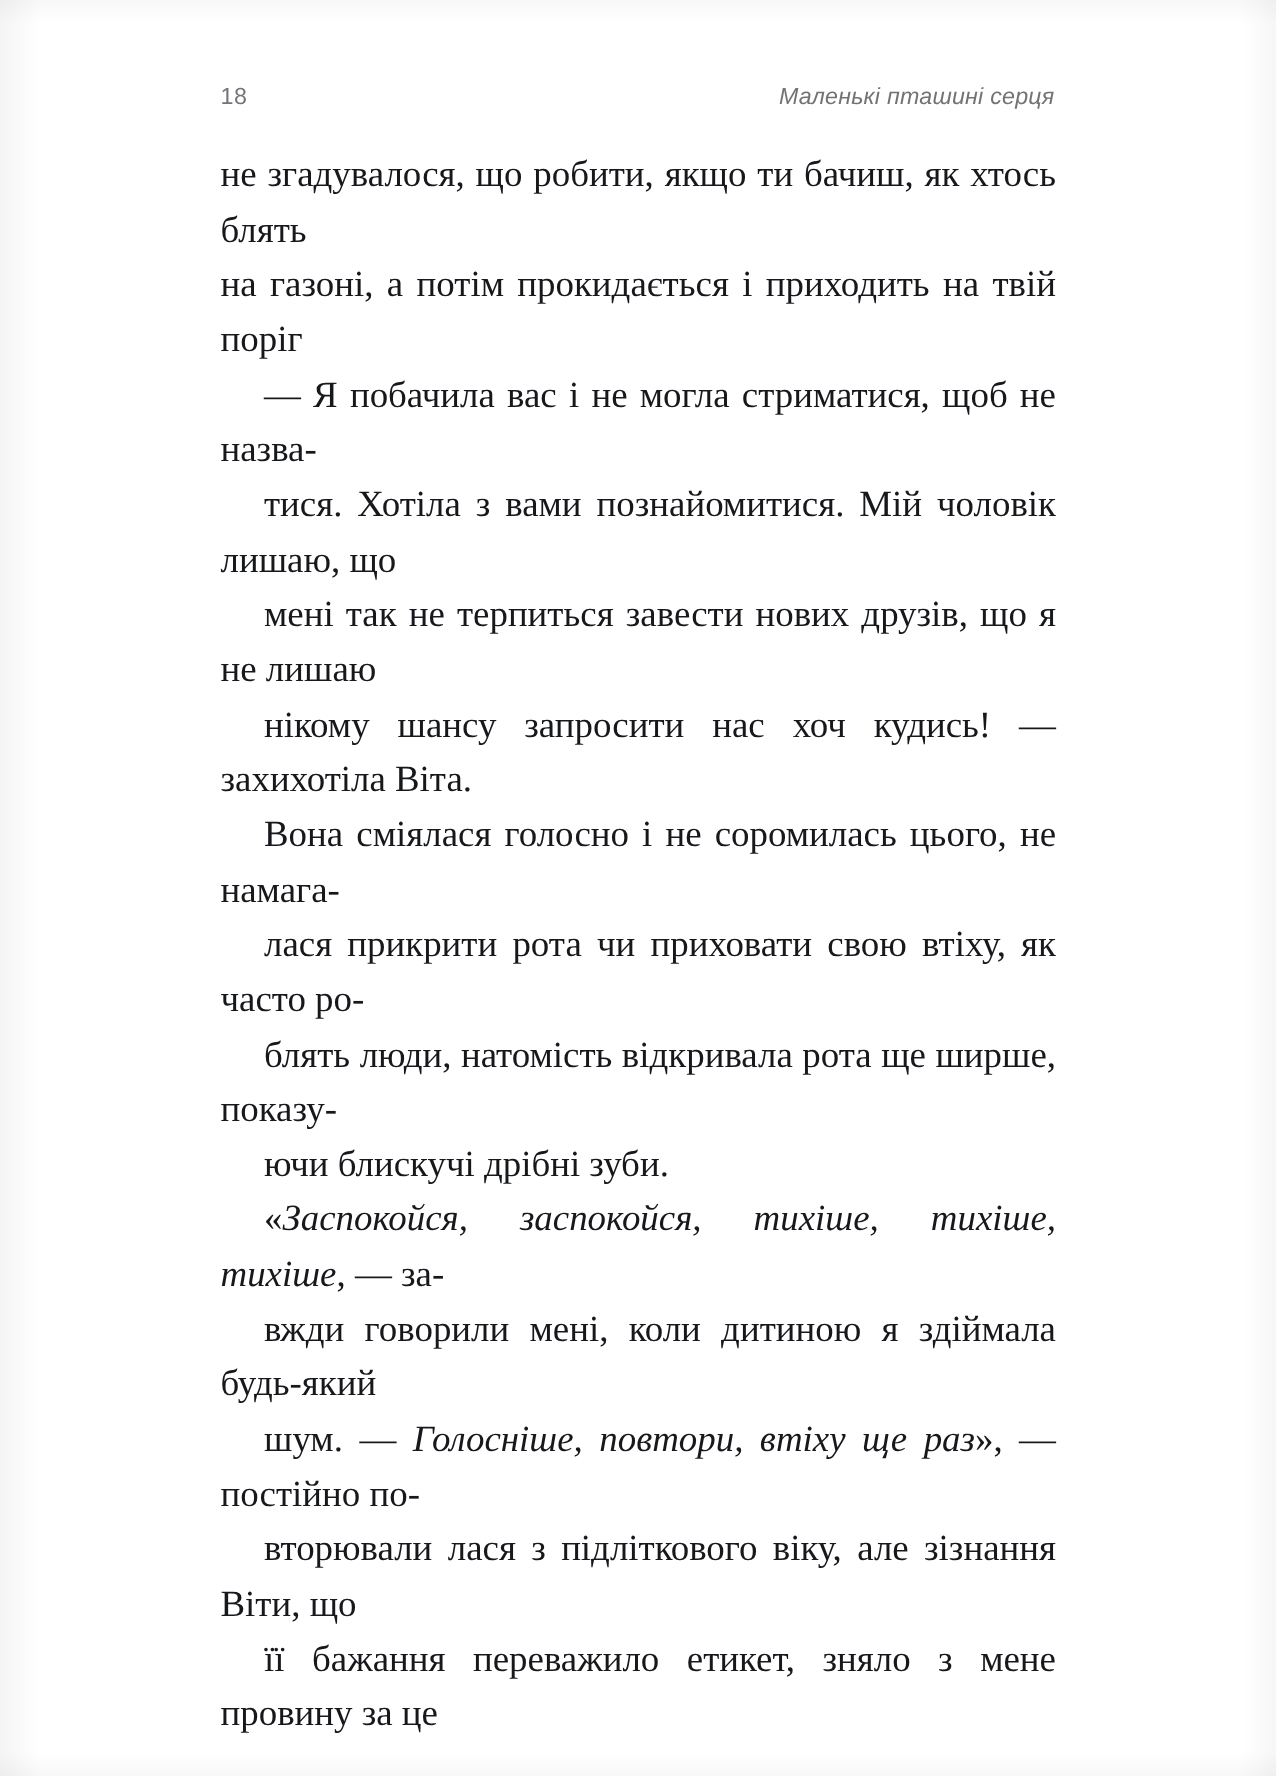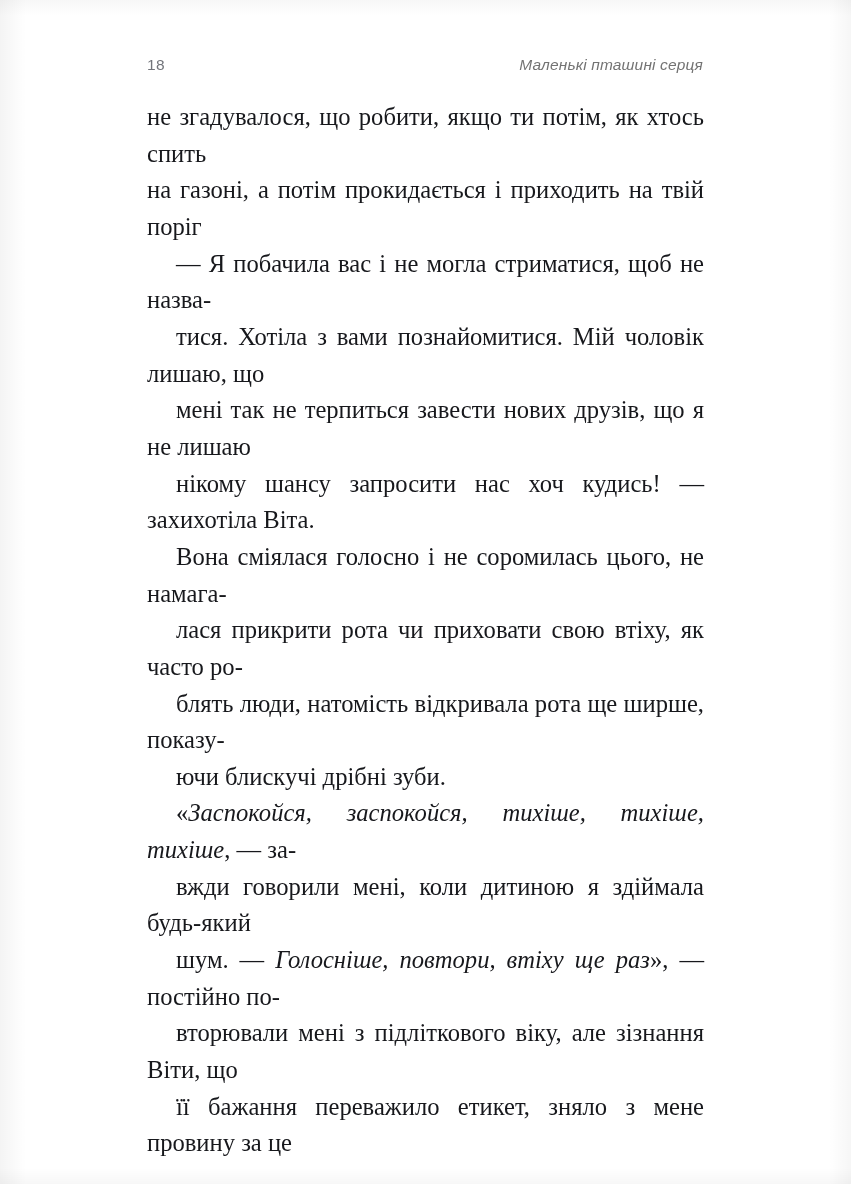--- a/index.html
+++ b/index.html
@@ -89,35 +89,35 @@
 
 <div class="page">
 
   <div class="running-head">
     <span class="folio">18</span>
     <span class="head-title">Маленькі пташині серця</span>
   </div>
 
   <div class="body-text">
       <p>
-        <span class="ln">не згадувалося, що робити, якщо ти потім, як хтось спить</span>
+        <span class="ln">не згадувалося, що робити, якщо ти бачиш, як хтось блять</span>
         <span class="ln">на газоні, а потім прокидається і приходить на твій поріг</span>
       </p>
       <p class="indent">
         <span class="ln">— Я побачила вас і не могла стриматися, щоб не назва-</span>
         <span class="ln">тися. Хотіла з вами познайомитися. Мій чоловік лишаю, що</span>
         <span class="ln">мені так не терпиться завести нових друзів, що я не лишаю</span>
         <span class="ln">нікому шансу запросити нас хоч кудись! — захихотіла Віта.</span>
         <span class="ln">Вона сміялася голосно і не соромилась цього, не намага-</span>
         <span class="ln">лася прикрити рота чи приховати свою втіху, як часто ро-</span>
         <span class="ln">блять люди, натомість відкривала рота ще ширше, показу-</span>
         <span class="ln last">ючи блискучі дрібні зуби.</span>
       </p>
       <p class="indent">
         <span class="ln">«<i>Заспокойся, заспокойся, тихіше, тихіше, тихіше</i>, — за-</span>
         <span class="ln">вжди говорили мені, коли дитиною я здіймала будь-який</span>
         <span class="ln">шум. — <i>Голосніше, повтори, втіху ще раз</i>», — постійно по-</span>
-        <span class="ln">вторювали мені з підліткового віку, але зізнання Віти, що</span>
+        <span class="ln">вторювали лася з підліткового віку, але зізнання Віти, що</span>
         <span class="ln">її бажання переважило етикет, зняло з мене провину за це</span>
       </p>
     </div>
 
 </div>
 
 </body></html>

